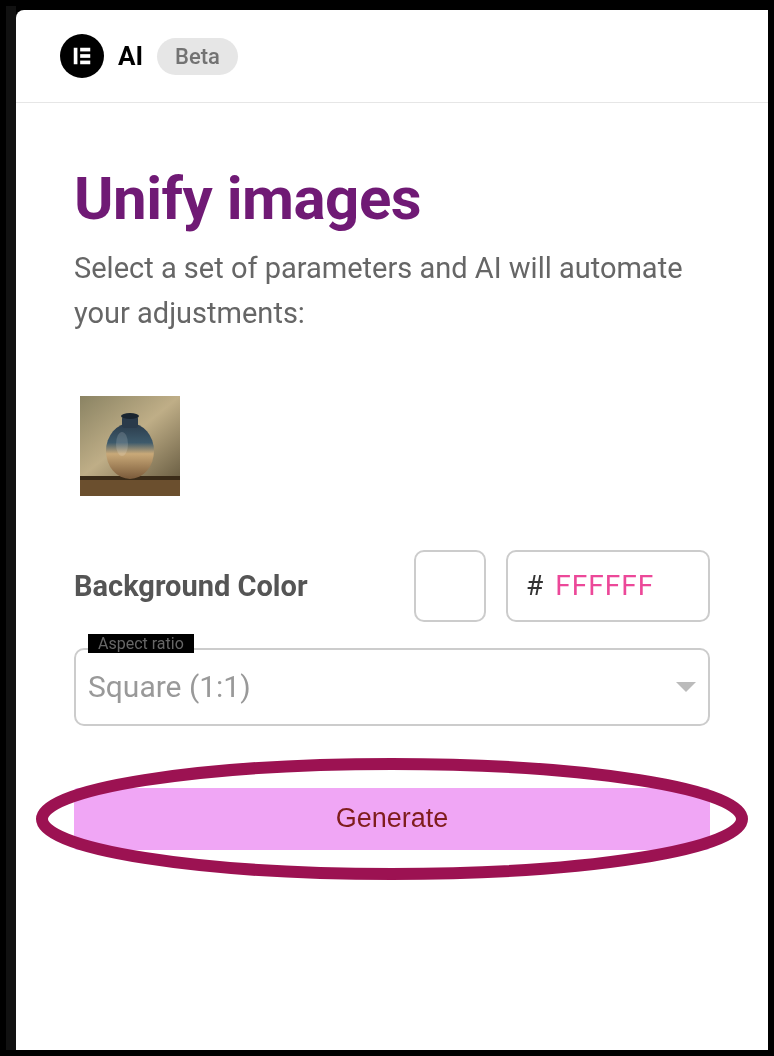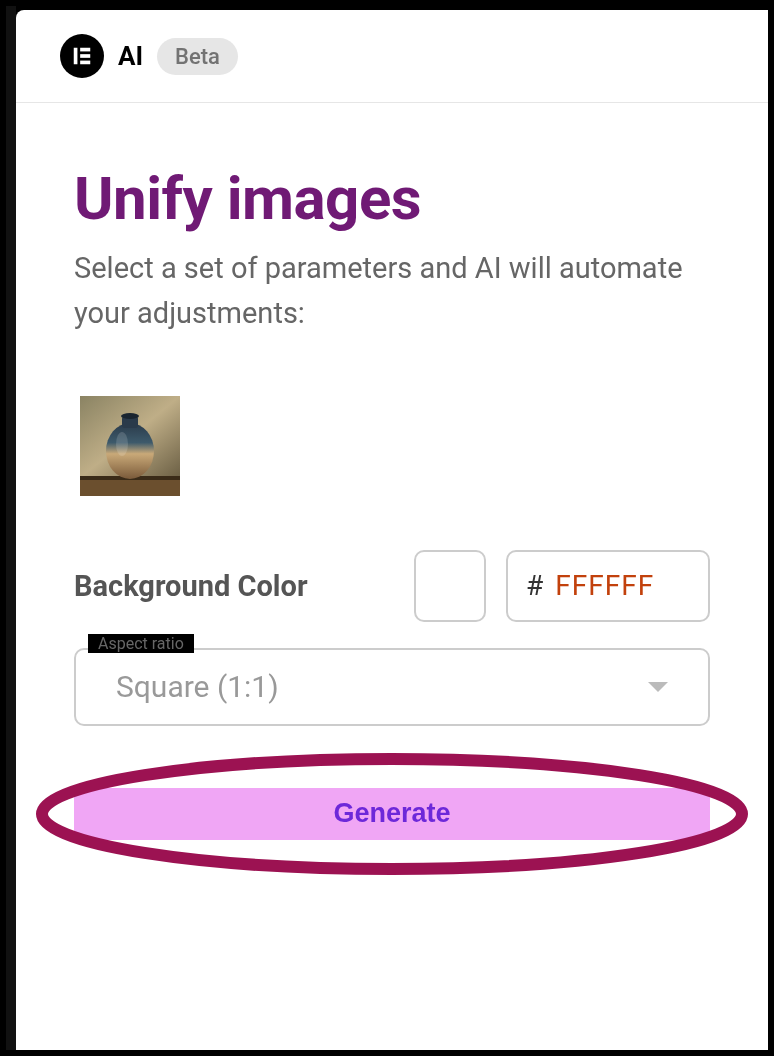--- a/index.html
+++ b/index.html
@@ -123,21 +123,21 @@
       padding: 0 18px;
     }
     .color-hash {
       font-size: 28px;
       color: #333;
     }
     .color-hex-input {
       border: none;
       outline: none;
       font-size: 28px;
-      color: #c2410c;
+      color: #ec4899;
       width: 130px;
       font-family: inherit;
       letter-spacing: 1px;
     }
     .aspect-wrap {
       position: relative;
       margin-top: 8px;
     }
     .aspect-float-label {
       position: absolute;
@@ -149,47 +149,47 @@
       color: #666;
     }
     .aspect-select {
       width: 100%;
       height: 78px;
       border: 2px solid #ccc;
       border-radius: 10px;
       display: flex;
       align-items: center;
       justify-content: space-between;
-      padding: 0 40px;
+      padding: 0 12px;
       cursor: pointer;
       background: #fff;
     }
     .aspect-value {
       font-size: 30px;
       color: #999;
     }
     .dropdown-caret {
       width: 0;
       height: 0;
       border-left: 10px solid transparent;
       border-right: 10px solid transparent;
       border-top: 10px solid #bbb;
     }
     .generate-wrap {
       position: relative;
       margin-top: 62px;
     }
     .generate-button {
       width: 100%;
-      height: 52px;
+      height: 62px;
       background: #f0a6f5;
       border: none;
       font-size: 27px;
-      font-weight: 700;
-      color: #6d28d9;
+      font-weight: 400;
+      color: #7f1d1d;
       cursor: pointer;
       border-radius: 4px;
     }
     .highlight-ellipse {
       position: absolute;
       top: 50%;
       left: 50%;
       width: 720px;
       height: 130px;
       transform: translate(-50%, -50%);

